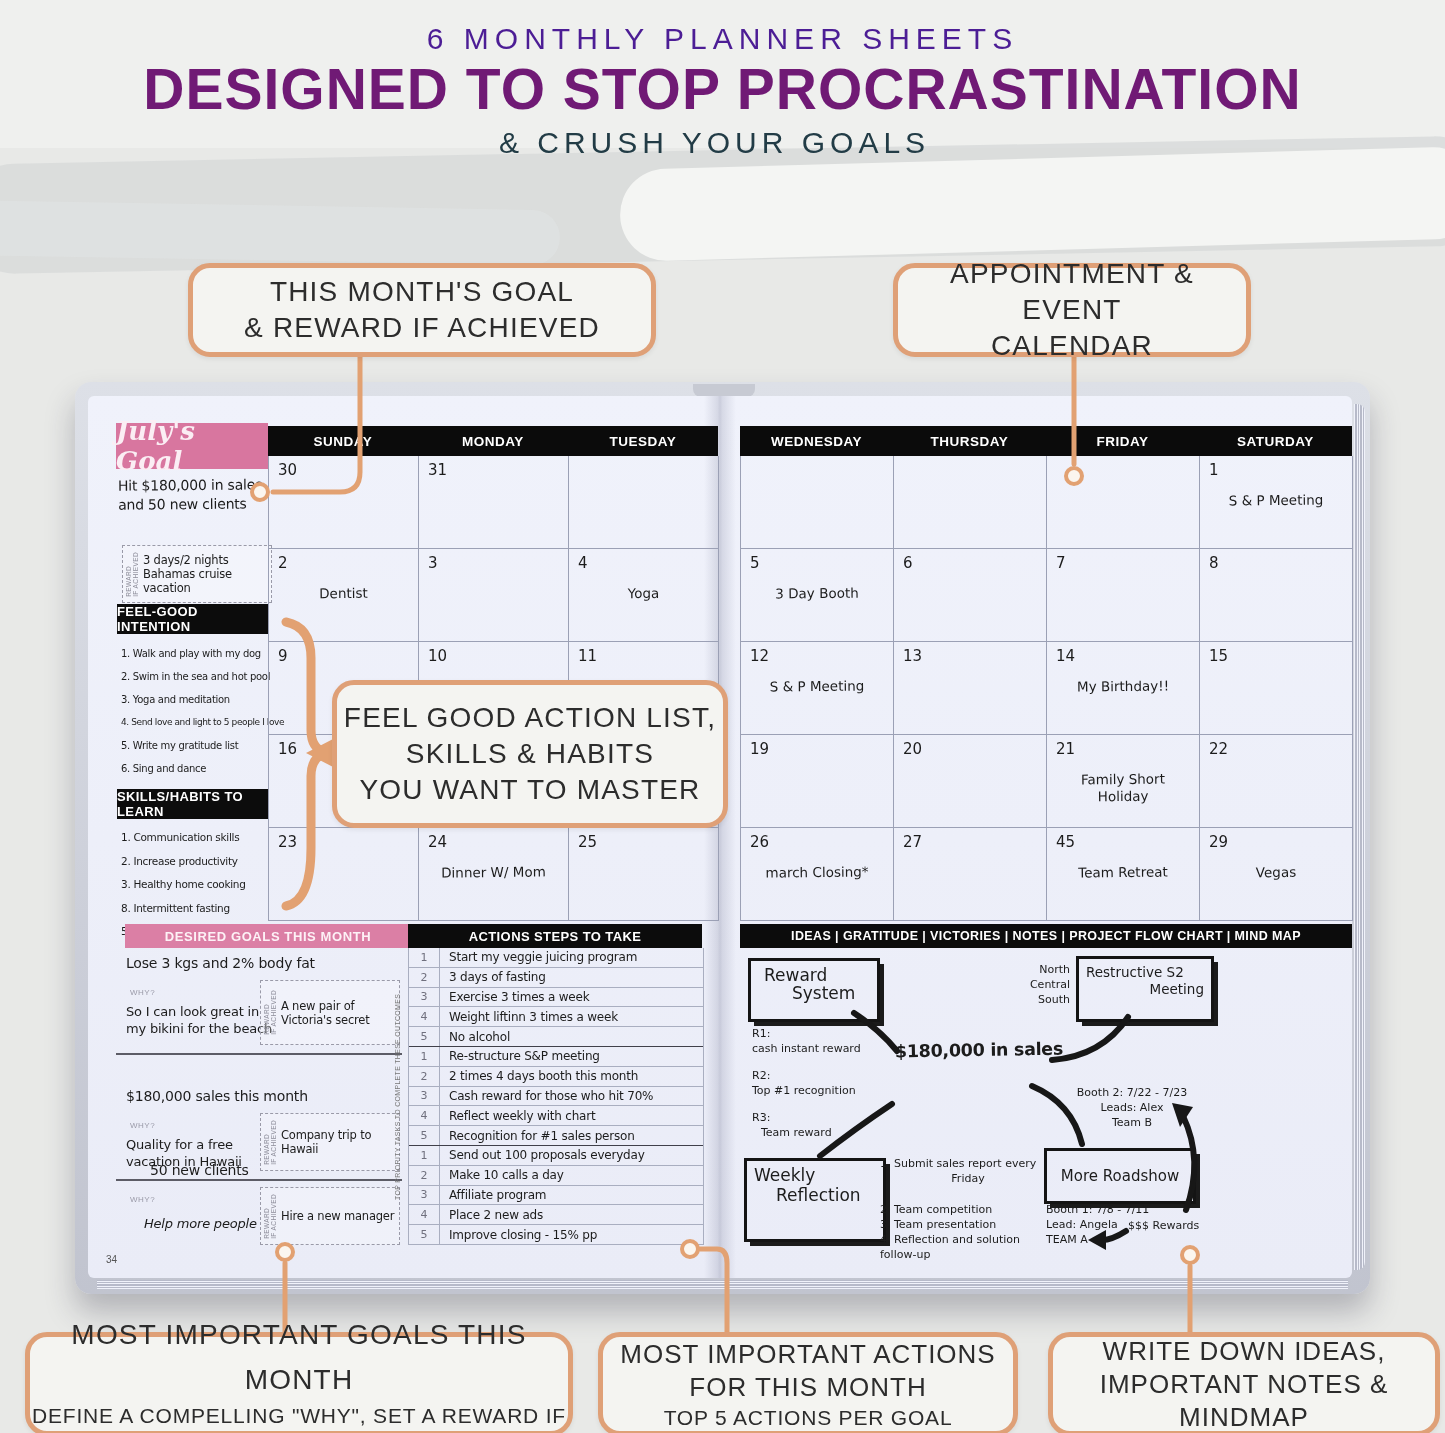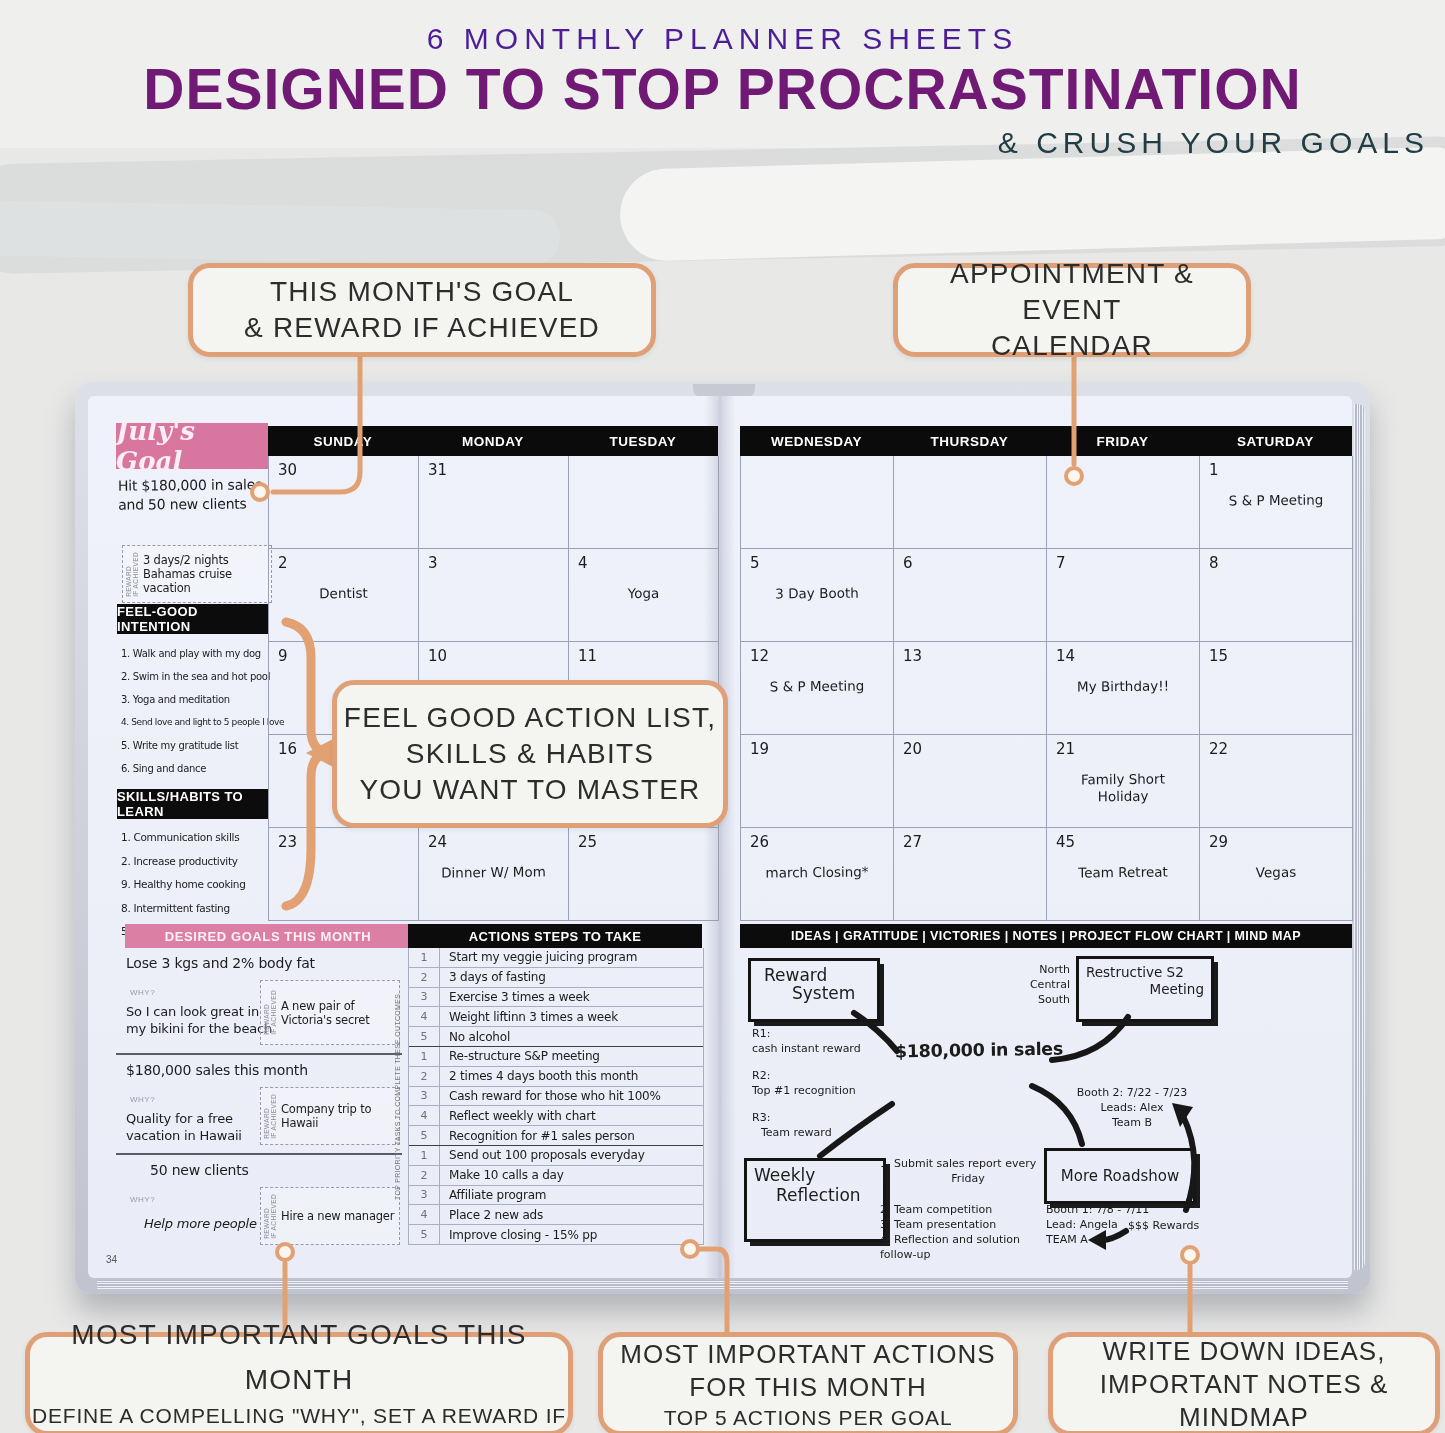--- a/index.html
+++ b/index.html
@@ -12,21 +12,21 @@
 
   
   .b0{left:0;top:0;width:1445px;height:148px;background:#eff0ee;}
   .b1{left:-40px;top:150px;width:1530px;height:110px;background:#d7dad9;transform:rotate(-1.1deg);border-radius:55px;opacity:.8;}
   .b2{left:620px;top:158px;width:860px;height:92px;background:#f4f5f3;transform:rotate(-1.6deg);border-radius:46px;}
   .b3{left:-60px;top:205px;width:620px;height:55px;background:#e0e3e2;transform:rotate(1deg);border-radius:28px;opacity:.7;}
 
   
   .kicker{left:0;top:22px;width:1445px;text-align:center;font-size:30px;letter-spacing:6px;color:#4c1d95;z-index:2;}
   .title{left:0;top:56px;width:1445px;text-align:center;font-size:57px;font-weight:bold;letter-spacing:1px;color:#701a75;z-index:2;}
-  .subtitle{left:0;top:126px;width:1429px;text-align:right;font-size:30px;letter-spacing:5px;color:#223c46;z-index:2;}
+  .subtitle{left:0;top:126px;width:1429px;text-align:center;font-size:30px;letter-spacing:5px;color:#223c46;z-index:2;}
 
   
   .book{left:75px;top:382px;width:1295px;height:912px;z-index:1;}
   .cover{position:absolute;inset:0;border-radius:16px;background:linear-gradient(180deg,#dde0e7 0%,#cdd0da 55%,#c1c4cf 100%);
          box-shadow:0 18px 30px rgba(40,40,60,.28);}
   .pages{position:absolute;left:13px;top:14px;width:1264px;height:882px;background:linear-gradient(180deg,#f0f2fb,#eaecf7);border-radius:6px;}
   .edge-right{position:absolute;right:5px;top:22px;height:866px;width:11px;border-radius:0 8px 8px 0;
     background:repeating-linear-gradient(90deg,#f0f2fa 0 1px,#b7bac9 1px 2.5px);}
   .edge-bottom{position:absolute;left:22px;right:22px;bottom:5px;height:9px;
     background:repeating-linear-gradient(0deg,#f0f2fa 0 1px,#b7bac9 1px 2.5px);}
@@ -54,21 +54,21 @@
   .fg-list div{font-size:10px;line-height:23px;white-space:nowrap;letter-spacing:-.3px;}
   .fg-list div:nth-child(4){font-size:9px;letter-spacing:-.4px;}
   .sk-bar{left:117px;top:789px;width:152px;height:30px;font-size:13px;}
   .sk-list{left:121px;top:826px;width:150px;}
   .sk-list div{font-size:10.5px;line-height:23.5px;white-space:nowrap;letter-spacing:-.3px;}
 
   
   .dg-bar{left:116px;top:924px;width:286px;height:24px;font-size:13px;background:#db7fa5;}
   .gblock{left:116px;width:286px;height:100px;}
   .gb1{top:948px;height:105px;border-bottom:2px solid #5c5c66;}
-  .gb2{top:1055px;height:98px;border-bottom:2px solid #5c5c66;}
+  .gb2{top:1081px;height:98px;border-bottom:2px solid #5c5c66;}
   .gb3{top:1155px;height:98px;}
   .g-title{position:absolute;left:10px;top:7px;font-size:14px;white-space:nowrap;letter-spacing:-.2px;}
   .g-why-label{position:absolute;left:14px;top:40px;font-size:8px;color:#9a9aa8;letter-spacing:.5px;}
   .g-why{position:absolute;left:10px;top:55px;width:148px;font-size:13px;line-height:17px;letter-spacing:-.2px;}
   .g-reward{position:absolute;right:2px;top:32px;bottom:8px;width:138px;}
   .page-num{left:106px;top:1254px;font-size:10px;color:#555;}
 
   
   .ac-bar{left:408px;top:924px;width:294px;height:24px;font-size:13px;}
   .ac-side{left:394px;top:948px;height:297px;width:11px;writing-mode:vertical-rl;transform:rotate(180deg);
@@ -174,21 +174,21 @@
       <div>3. Yoga and meditation</div>
       <div>4. Send love and light to 5 people I love</div>
       <div>5. Write my gratitude list</div>
       <div>6. Sing and dance</div>
     </div>
 
     <div class="abs bar sk-bar">SKILLS/HABITS TO LEARN</div>
     <div class="abs sk-list hand">
       <div>1. Communication skills</div>
       <div>2. Increase productivity</div>
-      <div>9. Healthy home cooking</div>
+      <div>3. Healthy home cooking</div>
       <div>8. Intermittent fasting</div>
       <div>5. Dr. Mercola Article</div>
     </div>
 
     <div class="abs pinkbar dg-bar">DESIRED GOALS THIS MONTH</div>
 
     <div class="abs gblock gb1">
       <div class="g-title hand">Lose 3 kgs and 2% body fat</div>
       <div class="g-why-label print">WHY?</div>
       <div class="g-why hand">So I can look great in my bikini for the beach</div>
@@ -255,21 +255,21 @@
       <div class="ac-row">
           <span class="ac-num hand">1</span>
           <span class="ac-txt hand">Re-structure S&amp;P meeting</span>
         </div>
       <div class="ac-row">
           <span class="ac-num hand">2</span>
           <span class="ac-txt hand">2 times 4 days booth this month</span>
         </div>
       <div class="ac-row">
           <span class="ac-num hand">3</span>
-          <span class="ac-txt hand">Cash reward for those who hit 100%</span>
+          <span class="ac-txt hand">Cash reward for those who hit 70%</span>
         </div>
       <div class="ac-row">
           <span class="ac-num hand">4</span>
           <span class="ac-txt hand">Reflect weekly with chart</span>
         </div>
       <div class="ac-row sep">
           <span class="ac-num hand">5</span>
           <span class="ac-txt hand">Recognition for #1 sales person</span>
         </div>
       <div class="ac-row">

